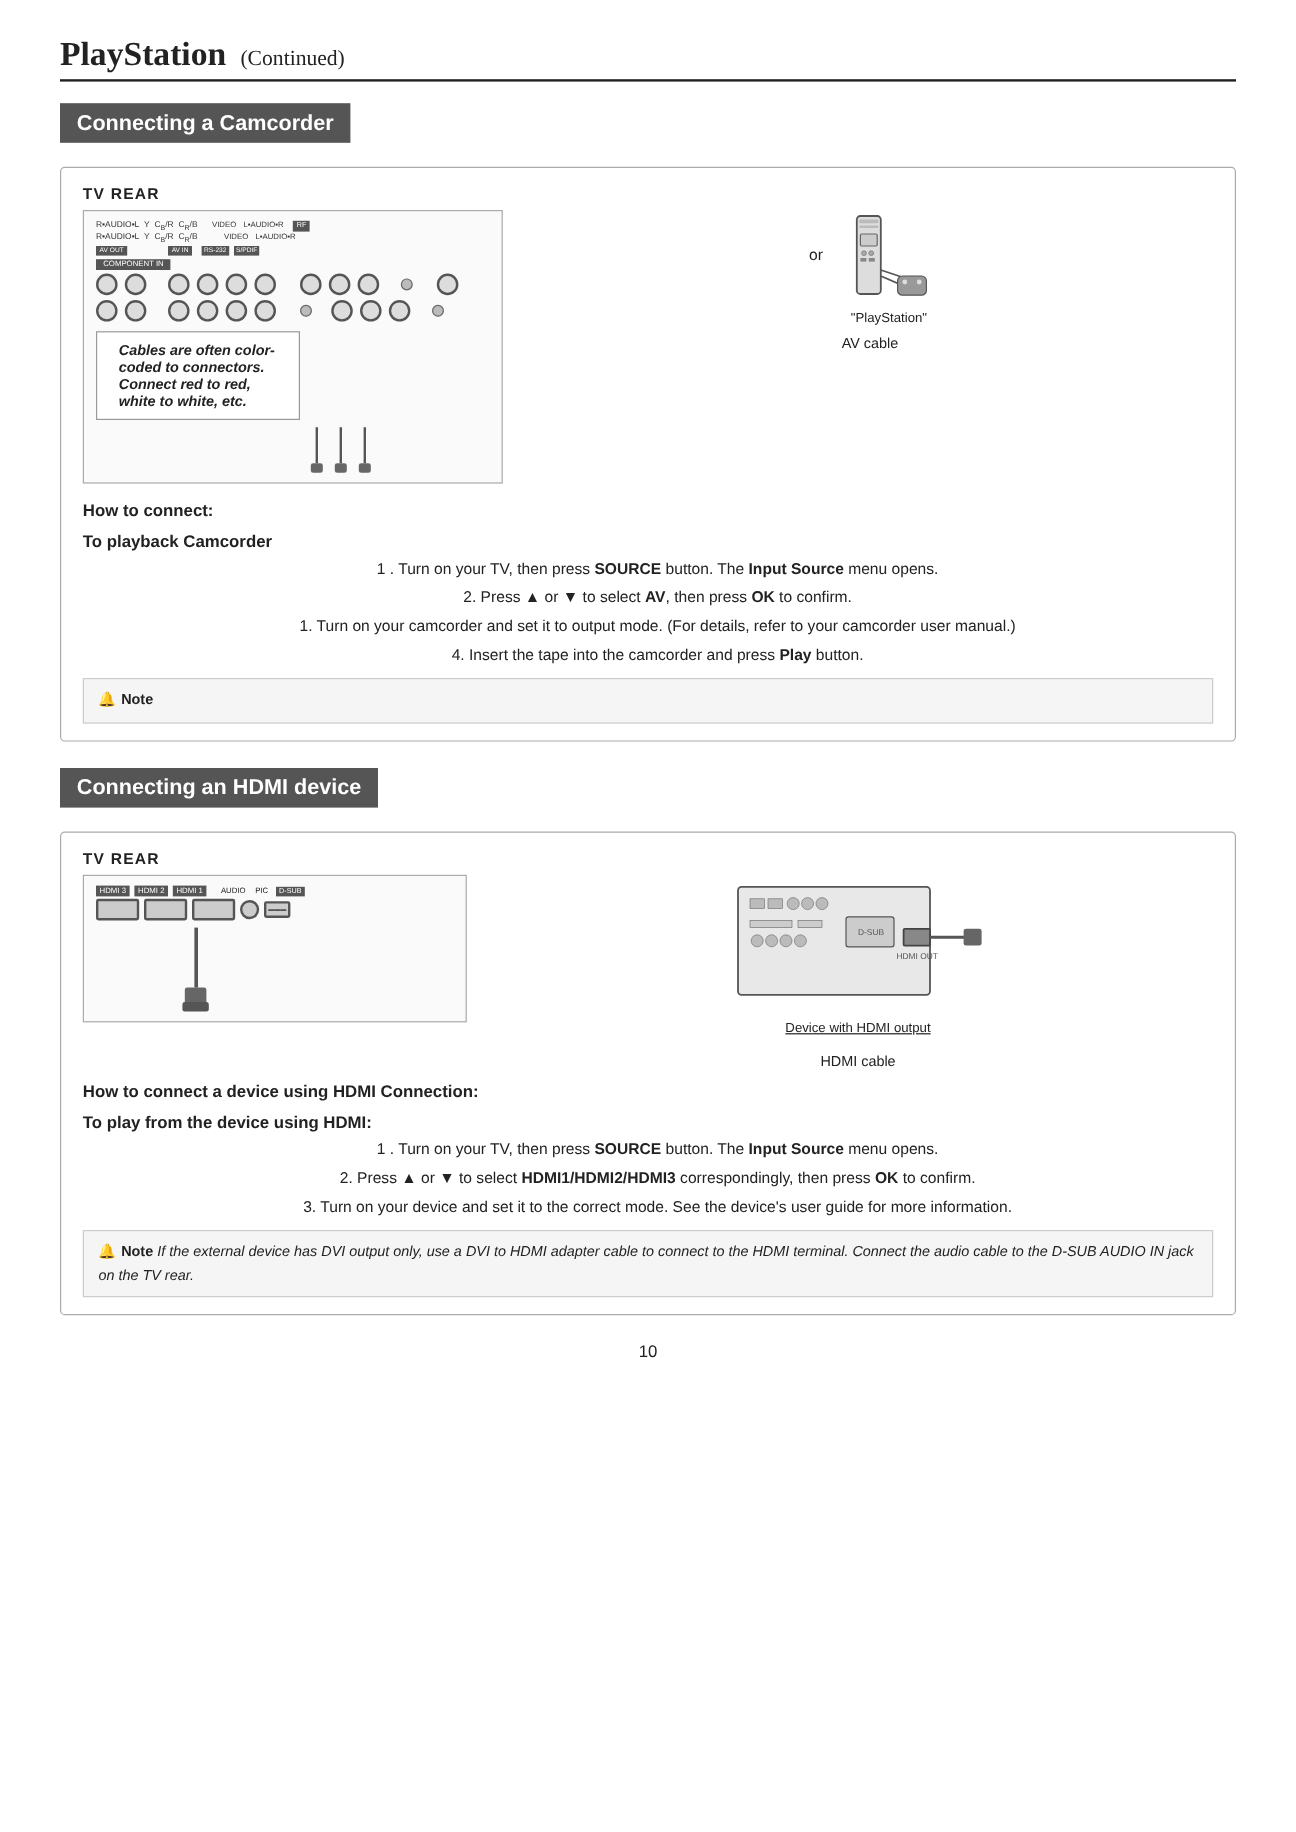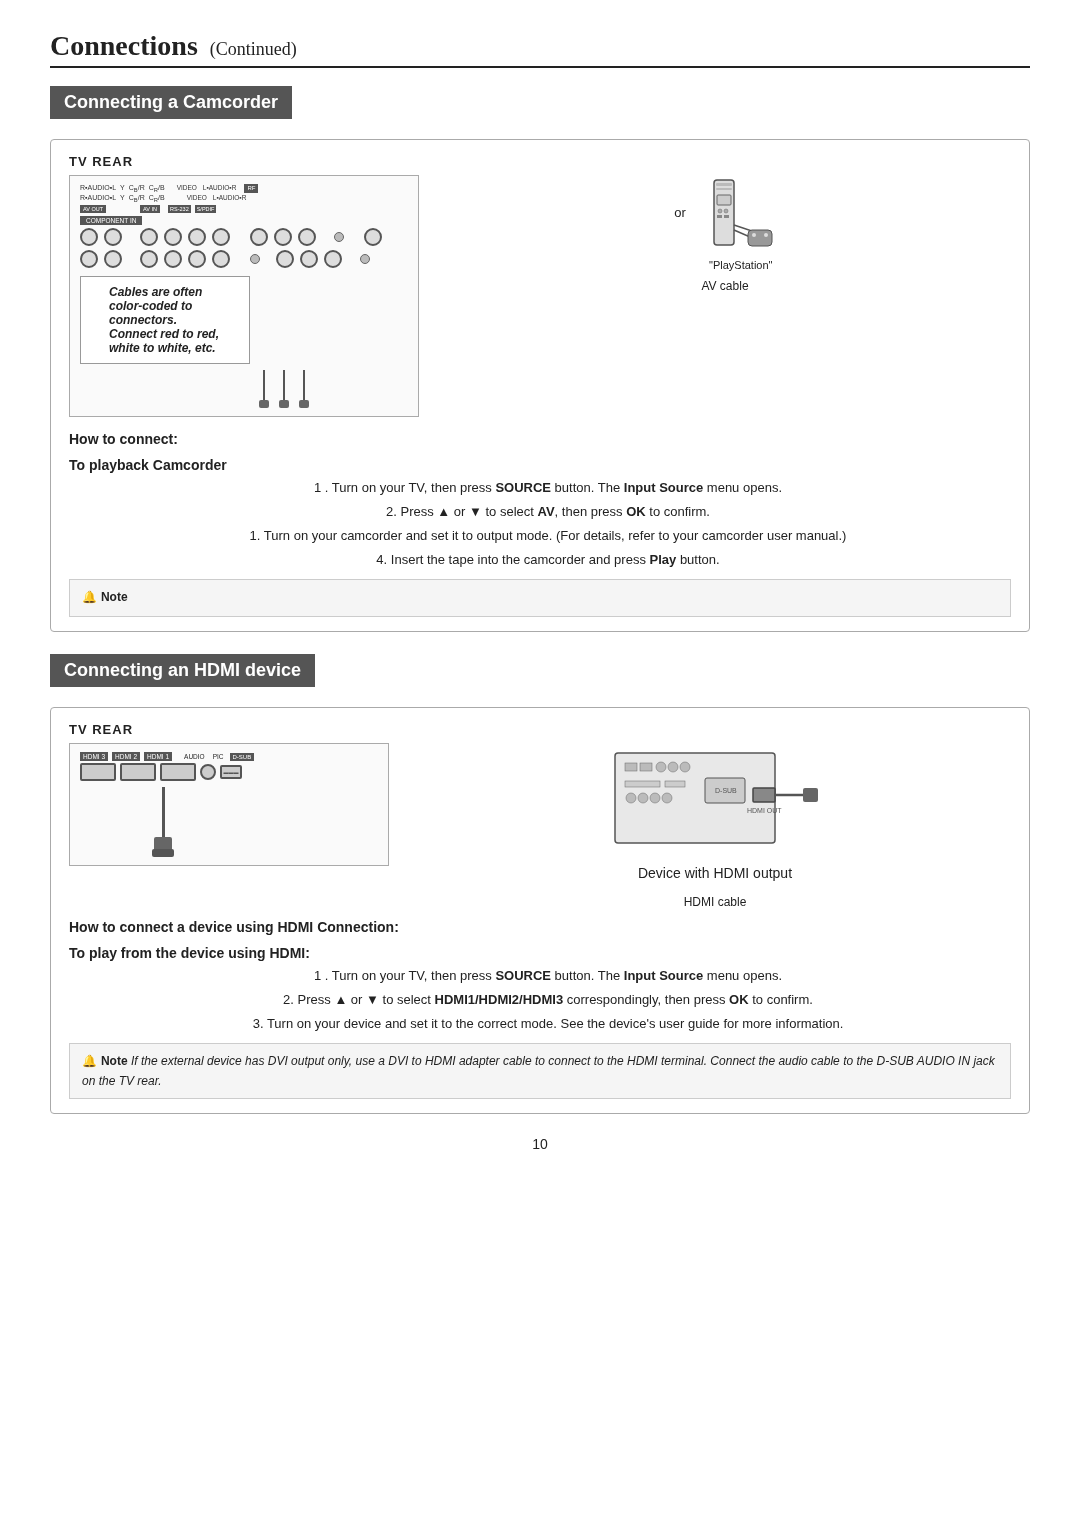--- a/index.html
+++ b/index.html
@@ -69,21 +69,21 @@
       width: 10px;
       height: 10px;
       border-radius: 50%;
       border: 1.5px solid #666;
       background: #bbb;
       display: inline-block;
     }
 
     .cable-note-box {
       border: 1px solid #999;
-      padding: 8px 28px;
+      padding: 8px 18px;
       font-style: italic;
       font-weight: bold;
       font-size: 12px;
       max-width: 170px;
       background: #fff;
       margin-top: 8px;
     }
 
     
     .how-to-title {
@@ -154,21 +154,21 @@
       border: 2px solid #555;
       background: #ccc;
       border-radius: 2px;
       display: inline-block;
     }
   </style>
 </head>
 <body>
 
 <div style="margin-bottom:18px;">
-  <span style="font-size:28px; font-weight:bold; font-family:'Times New Roman',serif;">Connections</span>
+  <span style="font-size:28px; font-weight:bold; font-family:'Times New Roman',serif;">PlayStation</span>
   <span style="font-size:18px; font-weight:normal; font-family:'Times New Roman',serif; margin-left:8px;">(Continued)</span>
   <hr style="border:none; border-top:2.5px solid #222; margin-top:4px;">
 </div>
 
 <div style="margin-bottom:10px;">
   <div class="section-header">Connecting a Camcorder</div>
 </div>
 
 <div class="section-box">
 
@@ -385,21 +385,21 @@
 
           <rect x="100" y="35" width="40" height="25" rx="2" fill="#ccc" stroke="#555" stroke-width="1"></rect>
           <text x="110" y="50" font-size="7" fill="#555">D-SUB</text>
 
           <rect x="148" y="45" width="22" height="14" rx="1" fill="#888" stroke="#444" stroke-width="1.5"></rect>
           <text x="142" y="70" font-size="7" fill="#555">HDMI OUT</text>
 
           <line x1="170" y1="52" x2="200" y2="52" stroke="#555" stroke-width="2.5"></line>
           <rect x="198" y="45" width="15" height="14" rx="2" fill="#666"></rect>
         </svg>
-        <span style="font-size:14px; margin-top:2px;">Device with HDMI output</span>
+        <span style="font-size:11px; margin-top:2px;text-decoration:underline;">Device with HDMI output</span>
       </div>
 
       <div style="font-size:12px; margin-top:4px;">HDMI cable</div>
     </div>
   </div>
 
   <div>
     <div class="how-to-title">How to connect a device using HDMI Connection:</div>
   </div>
 

